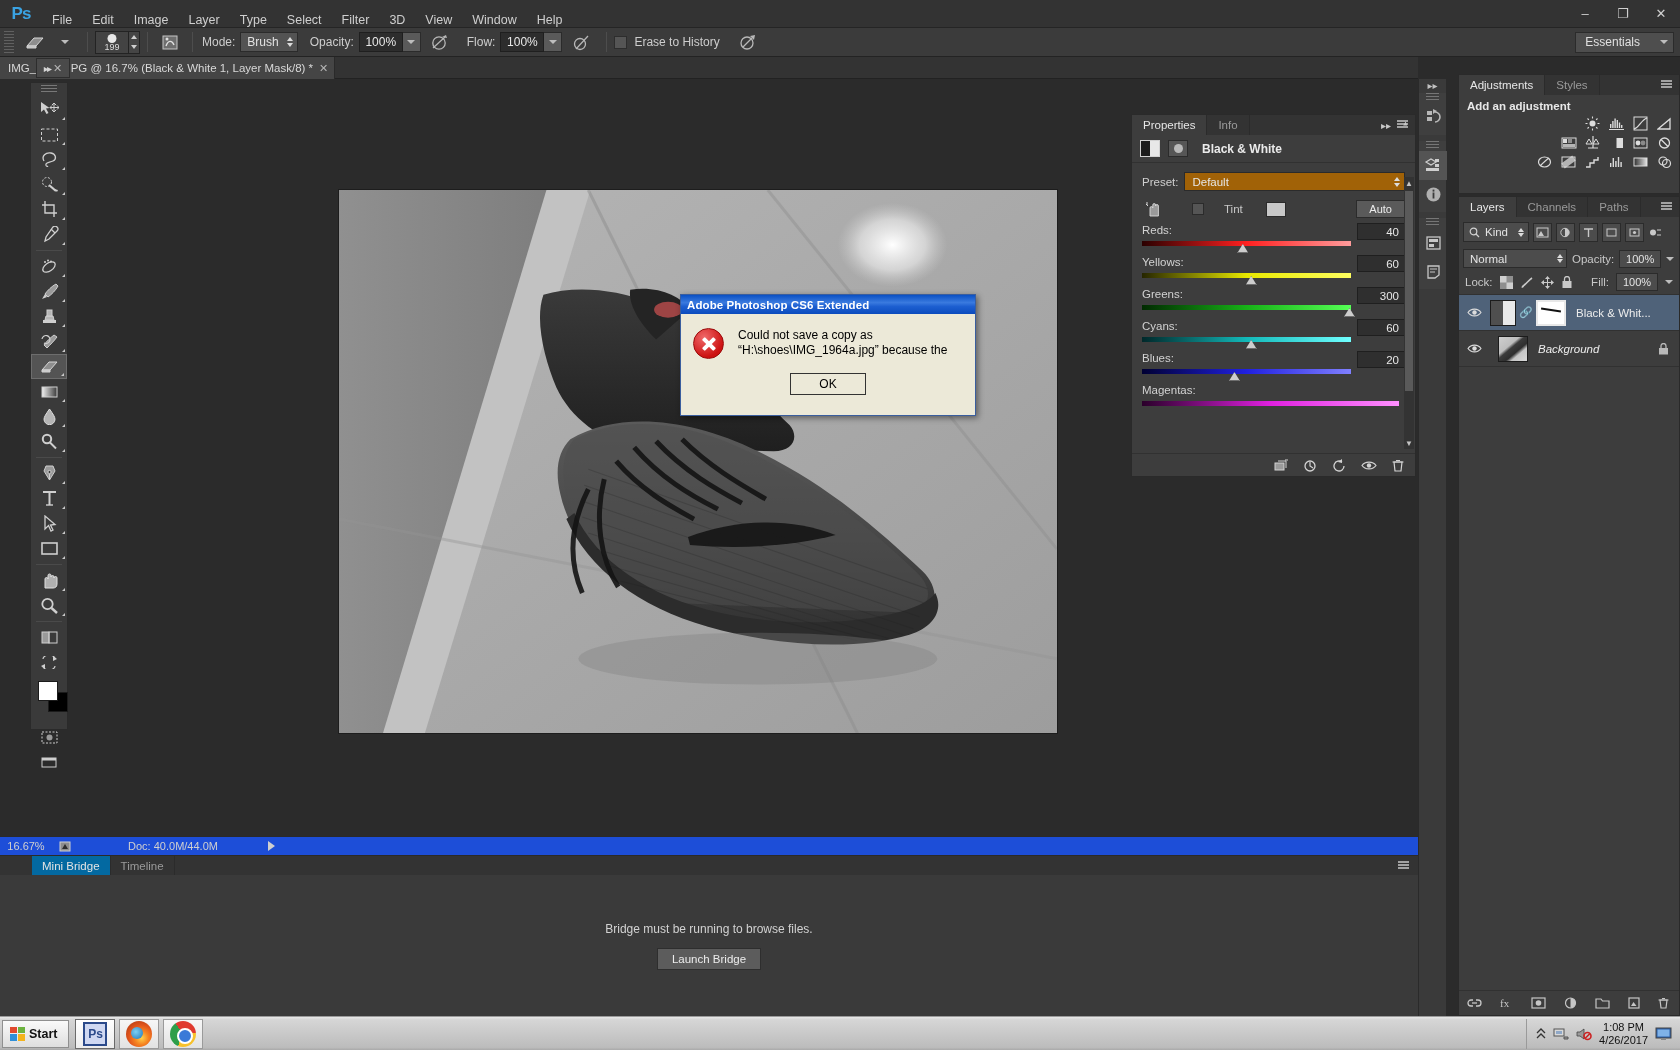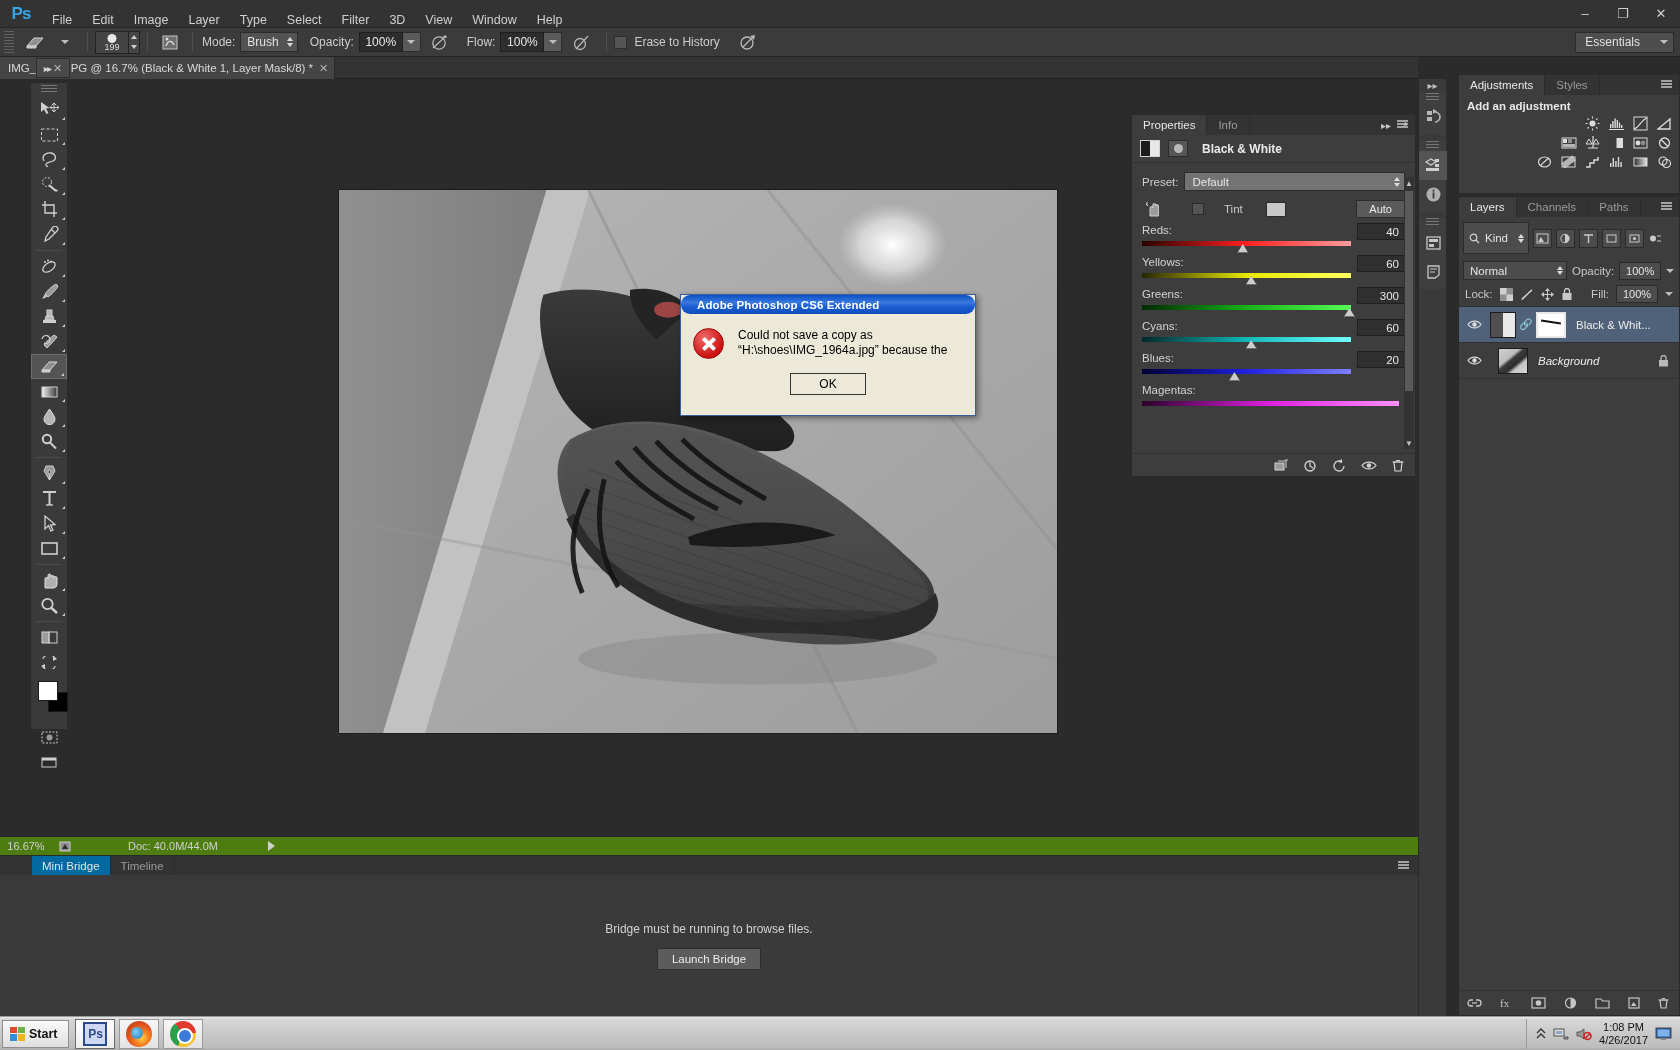--- a/index.html
+++ b/index.html
@@ -134,21 +134,21 @@
   }
   .photo-frame {
     position:absolute; left:338px; top:110px; width:720px; height:545px;
     background:#8d8d8d; border:1px solid #1d1d1d; overflow:hidden;
   }
   .photo { position:absolute; inset:0; }
 
   
   .statusbar {
     position:absolute; left:0; top:836px; width:1418px; height:19px;
-    background:#4d7c0f; border-top:1px solid #2a2a2a;
+    background:#1d4ed8; border-top:1px solid #2a2a2a;
     display:flex; align-items:center; font-size:11px; color:#cfcfcf;
   }
   .sb-zoom { width:52px; text-align:center; }
   .sb-icon { width:26px; display:flex; align-items:center; justify-content:center; }
   .sb-doc { flex:0 0 190px; text-align:center; }
   .sb-tri { width:0;height:0;border-top:5px solid transparent;border-bottom:5px solid transparent;border-left:7px solid #cfcfcf; }
 
   
   .minibridge {
     position:absolute; left:0; top:855px; width:1418px; height:161px;
@@ -200,21 +200,21 @@
     height:28px; display:flex; align-items:center; gap:8px; padding:0 8px;
     border-bottom:1px solid #313131;
   }
   .bw-icon { width:20px;height:17px;border:1px solid #d2d2d2;background:linear-gradient(to right,#1c1c1c 50%, #e8e8e8 50%); }
   .circ-icon { width:20px;height:17px;background:#565656;border:1px solid #2b2b2b;display:flex;align-items:center;justify-content:center;}
   .circ-dot { width:9px;height:9px;border-radius:50%;background:#b9b9b9; }
   .props-title { font-size:12px; font-weight:bold; color:#eaeaea;margin-left:6px; }
   .preset-row { display:flex; align-items:center; padding:9px 10px 4px 10px; gap:6px; }
   .preset-label { font-size:11.5px; color:#cfcfcf; }
   .preset-select {
-    flex:1; height:19px; background:#737373; border:1px solid #2b2b2b; color:#e6e6e6;
+    flex:1; height:19px; background:#a16207; border:1px solid #2b2b2b; color:#e6e6e6;
     font-size:11.5px; display:flex; align-items:center; padding:0 4px 0 7px;text-align:center;
   }
   .preset-select .tri-both { margin-left:auto; display:flex; flex-direction:column; gap:2px; }
   .tint-row { display:flex; align-items:center; padding:4px 10px 2px 10px; gap:20px; height:26px;}
   .hand-icon { width:22px; height:20px; display:flex; align-items:center; justify-content:center; }
   .tint-chk { width:12px;height:12px;background:#555;border:1px solid #2b2b2b; margin-left:8px;}
   .tint-label { font-size:11.5px; }
   .tint-swatch { width:20px;height:15px;background:#c8c8c8;border:1px solid #2b2b2b; margin-left:3px;}
   .auto-btn {
     margin-left:auto; background:#5a5a5a; border:1px solid #2b2b2b; color:#ececec;
@@ -256,21 +256,21 @@
   .adj-row { display:flex; justify-content:flex-end; gap:7px; }
   .adj-ic { width:17px;height:15px; display:flex;align-items:center;justify-content:center; color:#d6d6d6;}
 
   
   .layers {
     position:absolute; left:1458px; top:196px; width:222px; height:820px;
     background:#3d3d3d; border:1px solid #2a2a2a;
   }
   .lay-filter { display:flex; align-items:center; gap:4px; padding:5px 4px; }
   .kind-sel {
-    height:32px; background:#4c4c4c;border:1px solid #2b2b2b; display:flex;align-items:center;
+    height:20px; background:#4c4c4c;border:1px solid #2b2b2b; display:flex;align-items:center;
     padding:0 4px 0 5px; gap:5px; font-size:11.5px; color:#e2e2e2; width:66px;
   }
   .filter-ic { width:19px;height:19px;background:#4c4c4c;border:1px solid #2b2b2b;display:flex;align-items:center;justify-content:center;color:#c8c8c8;}
   .blend-row { display:flex;align-items:center;gap:5px;padding:2px 4px; }
   .blend-sel {
     width:104px;height:19px;background:#4c4c4c;border:1px solid #2b2b2b;color:#e4e4e4;
     font-size:11.5px; display:flex;align-items:center;padding:0 3px 0 6px;
   }
   .op-label { font-size:11.5px; }
   .op-field { width:42px;height:18px;background:#4c4c4c;border:1px solid #2b2b2b;color:#e4e4e4;font-size:11px;display:flex;align-items:center;justify-content:center;}
@@ -301,21 +301,21 @@
 
   
   .dialog {
     position:absolute; left:680px; top:294px; width:296px; height:122px;
     background:#ece9d8; border:1px solid #3a5e9e; box-shadow:2px 2px 6px rgba(0,0,0,.45);
     z-index:50;
   }
   .dlg-title {
     height:19px; background:linear-gradient(to bottom,#0a50c4 0%,#3a7adf 40%,#1d5fd1 60%,#0b4bbd 100%);
     color:#fff; font-size:11.5px; font-weight:bold; display:flex; align-items:center;
-    padding-left:16px; letter-spacing:.1px;border-radius:9px;
+    padding-left:6px; letter-spacing:.1px;
   }
   .dlg-body { display:flex; padding:14px 12px 0 12px; gap:14px; }
   .err-icon { width:31px;height:31px;border-radius:50%;
     background:radial-gradient(circle at 35% 30%, #f06a6a, #cc1111 70%);
     border:1px solid #9a0b0b; position:relative; flex:0 0 31px;}
   .err-icon:before, .err-icon:after {
     content:""; position:absolute; left:50%; top:50%; width:16px;height:4px;background:#fff;
     border-radius:1px;
   }
   .err-icon:before { transform:translate(-50%,-50%) rotate(45deg); }

